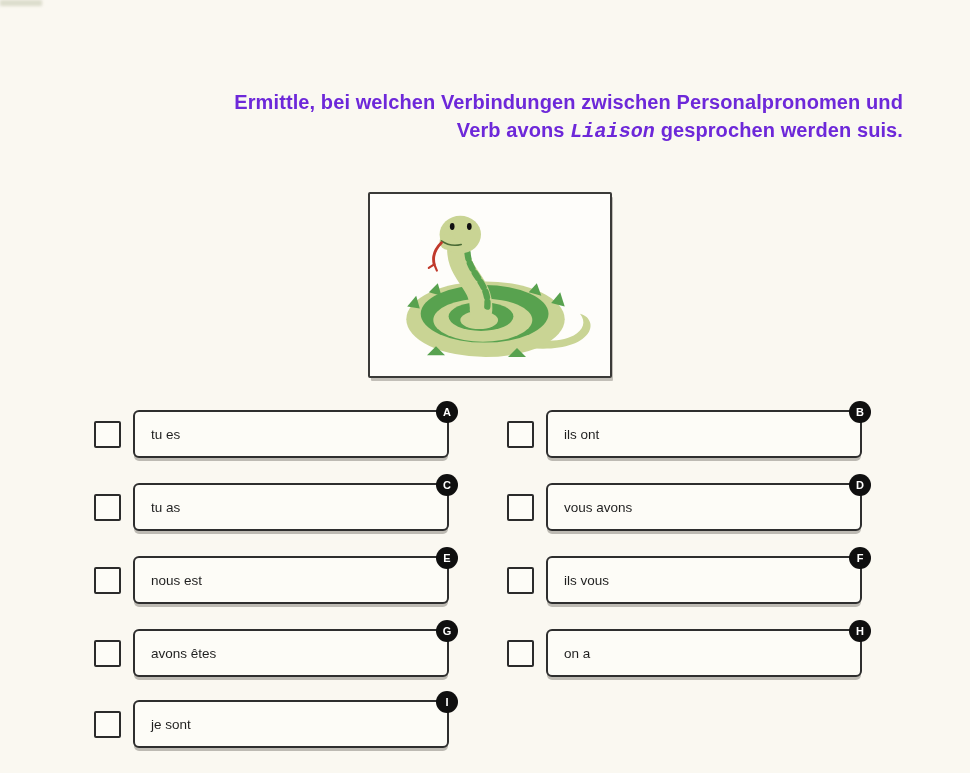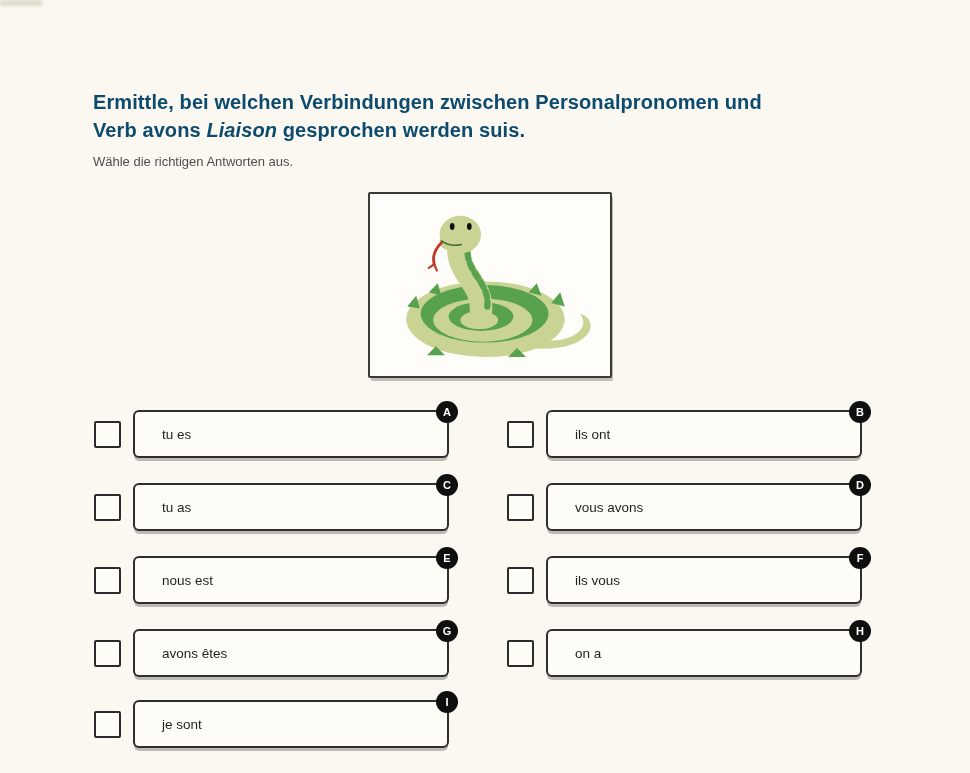--- a/index.html
+++ b/index.html
@@ -22,25 +22,26 @@
     filter: blur(1.5px);
   }
 
   .question-title {
     position: absolute;
     left: 93px; top: 88px;
     width: 810px;
     font-size: 20px;
     line-height: 28px;
     font-weight: 700;
-    color: #0c4a6e;
+    color: #6d28d9;
     letter-spacing: 0.1px;
+    text-align: right;
   }
   .question-title .line { display: block; }
-  .question-title em { font-style: italic; font-weight: 700; }
+  .question-title em { font-style: italic; font-weight: 700; font-family: Liberation Mono, monospace; }
 
   .hint {
     position: absolute;
     left: 93px; top: 154px;
     font-size: 13px;
     color: #4f4f4f;
   }
 
   .image-card {
     position: absolute;
@@ -76,21 +77,21 @@
     width: 316px; height: 48px;
     background: #fdfcf7;
     border: 2px solid #2e2e2e;
     border-radius: 6px;
     box-shadow: 0 4px 0 -1px #bdbab3;
     display: flex;
     align-items: center;
     cursor: pointer;
   }
   .opt-label {
-    padding-left: 27px;
+    padding-left: 16px;
     font-size: 13.5px;
     color: #1f1f1f;
   }
   .badge {
     position: absolute;
     top: -11px; right: -11px;
     width: 22px; height: 22px;
     border-radius: 50%;
     background: #0f0f0f;
     color: #ffffff;
@@ -107,21 +108,20 @@
 
 <div class="page">
 
   <div class="corner-artifact"></div>
 
   <h1 class="question-title">
     <span class="line">Ermittle, bei welchen Verbindungen zwischen Personalpronomen und</span>
     <span class="line"><span>Verb avons </span><em>Liaison</em><span> gesprochen werden suis.</span></span>
   </h1>
 
-  <div class="hint">Wähle die richtigen Antworten aus.</div>
 
   <div class="image-card">
     <svg width="216" height="168" viewBox="0 0 240 180" aria-hidden="true">
 
       <path d="M140,156 C182,166 220,160 230,142 C235,133 229,124 220,122 C227,131 224,140 213,146 C195,155 164,153 144,146 Z" fill="#c9d494"></path>
 
       <ellipse cx="115" cy="128" rx="88" ry="42" fill="#c9d494"></ellipse>
       <ellipse cx="114" cy="122" rx="71" ry="32" fill="#58a24f"></ellipse>
       <ellipse cx="112" cy="129" rx="55" ry="24" fill="#c9d494"></ellipse>
       <ellipse cx="110" cy="125" rx="36" ry="16" fill="#58a24f"></ellipse>

